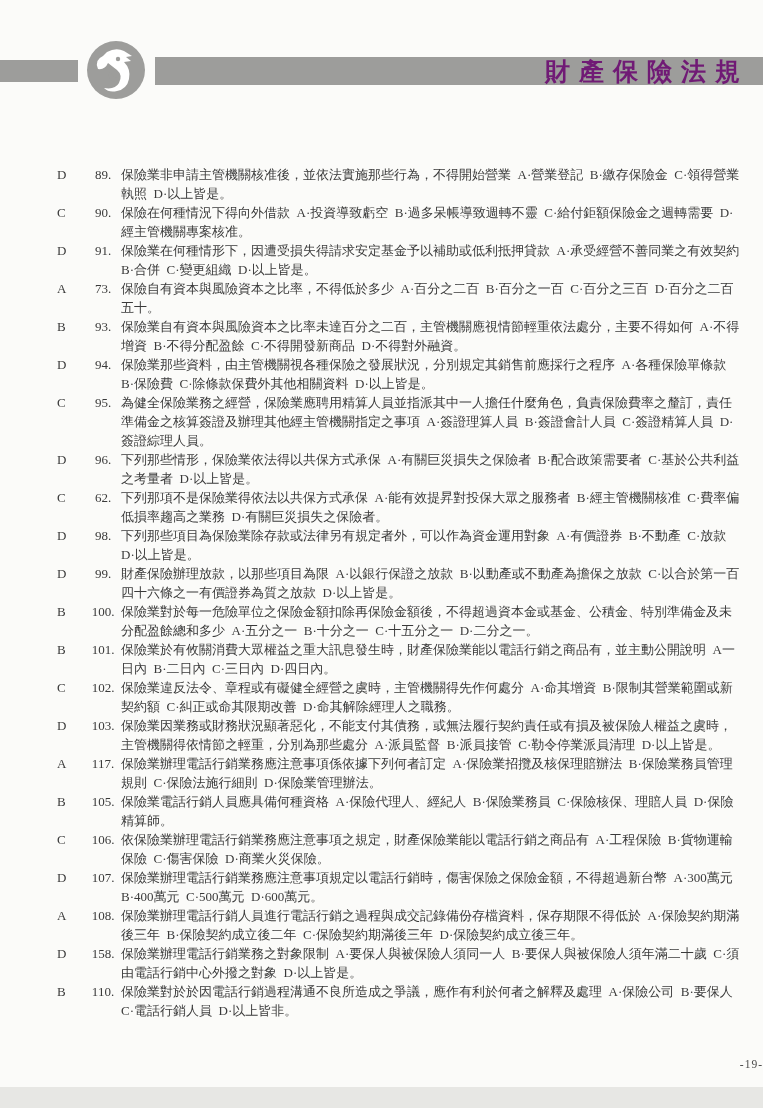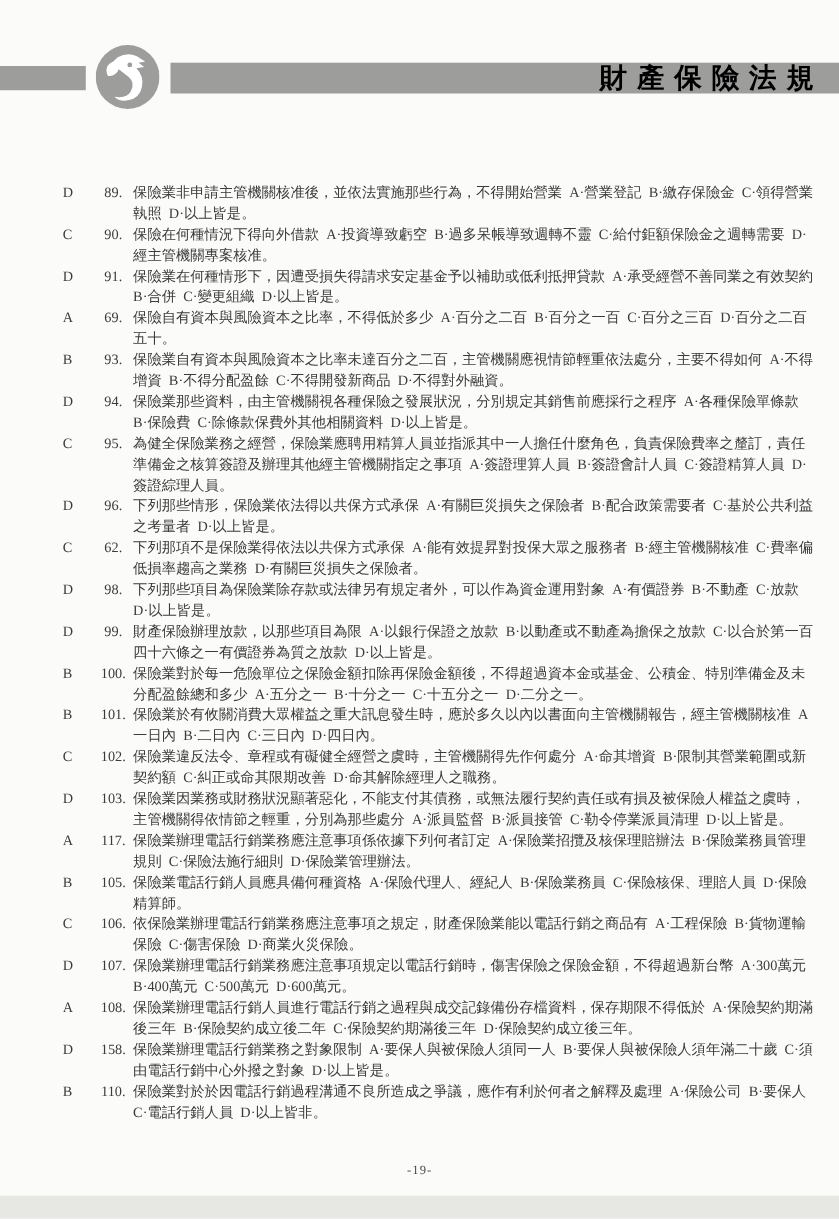--- a/index.html
+++ b/index.html
@@ -15,21 +15,21 @@
   
   .masthead { position: relative; height: 140px; }
   .bar { background: #9d9d9b; position: absolute; }
   .bar-left { left: 0; top: 60px; width: 78px; height: 22px; }
   .bar-main {
     left: 155px; right: 0; top: 57px; height: 28px;
     display: flex; align-items: center; justify-content: flex-end;
     padding-right: 14px; box-sizing: border-box;
   }
   .banner-title {
-    color: #000000;
+    color: #701a75;
     font-family: "Liberation Sans", "DejaVu Sans", sans-serif;
     font-weight: bold;
     font-size: 25px;
     letter-spacing: 9px;
     line-height: 28px;
     white-space: nowrap;
   }
   .logo { position: absolute; left: 87px; top: 41px; width: 58px; height: 58px; }
 
   
@@ -51,21 +51,21 @@
     word-break: break-all;
     text-align: left;
     font-family: Liberation Serif, serif;
   }
 
   
   .page-number {
     position: absolute;
     left: 0; right: 0;
     top: 1058px;
-    text-align: center;
+    text-align: right;
     font-size: 11.5px;
     color: #4a4a4a;
     letter-spacing: 1px;
   }
   .bottom-strip {
     position: absolute;
     left: 0; right: 0; bottom: 0;
     height: 21px;
     background: #e7e7e4;
   }
@@ -108,21 +108,21 @@
   </div>
 
   <div class="question">
     <span class="ans">D</span>
     <span class="num">91.</span>
     <span class="q-text">保險業在何種情形下，因遭受損失得請求安定基金予以補助或低利抵押貸款  A·承受經營不善同業之有效契約  B·合併  C·變更組織  D·以上皆是。</span>
   </div>
 
   <div class="question">
     <span class="ans">A</span>
-    <span class="num">69.</span>
+    <span class="num">73.</span>
     <span class="q-text">保險自有資本與風險資本之比率，不得低於多少  A·百分之二百  B·百分之一百  C·百分之三百  D·百分之二百五十。</span>
   </div>
 
   <div class="question">
     <span class="ans">B</span>
     <span class="num">93.</span>
     <span class="q-text">保險業自有資本與風險資本之比率未達百分之二百，主管機關應視情節輕重依法處分，主要不得如何  A·不得增資  B·不得分配盈餘  C·不得開發新商品  D·不得對外融資。</span>
   </div>
 
   <div class="question">
@@ -163,21 +163,21 @@
 
   <div class="question">
     <span class="ans">B</span>
     <span class="num">100.</span>
     <span class="q-text">保險業對於每一危險單位之保險金額扣除再保險金額後，不得超過資本金或基金、公積金、特別準備金及未分配盈餘總和多少  A·五分之一  B·十分之一  C·十五分之一  D·二分之一。</span>
   </div>
 
   <div class="question">
     <span class="ans">B</span>
     <span class="num">101.</span>
-    <span class="q-text">保險業於有攸關消費大眾權益之重大訊息發生時，應於多久以內以書面向主管機關報告，經主管機關核准  A一日內  B·二日內  C·三日內  D·四日內。</span>
+    <span class="q-text">保險業於有攸關消費大眾權益之重大訊息發生時，財產保險業能以電話行銷之商品有，並主動公開說明  A一日內  B·二日內  C·三日內  D·四日內。</span>
   </div>
 
   <div class="question">
     <span class="ans">C</span>
     <span class="num">102.</span>
     <span class="q-text">保險業違反法令、章程或有礙健全經營之虞時，主管機關得先作何處分  A·命其增資  B·限制其營業範圍或新契約額  C·糾正或命其限期改善  D·命其解除經理人之職務。</span>
   </div>
 
   <div class="question">
     <span class="ans">D</span>

